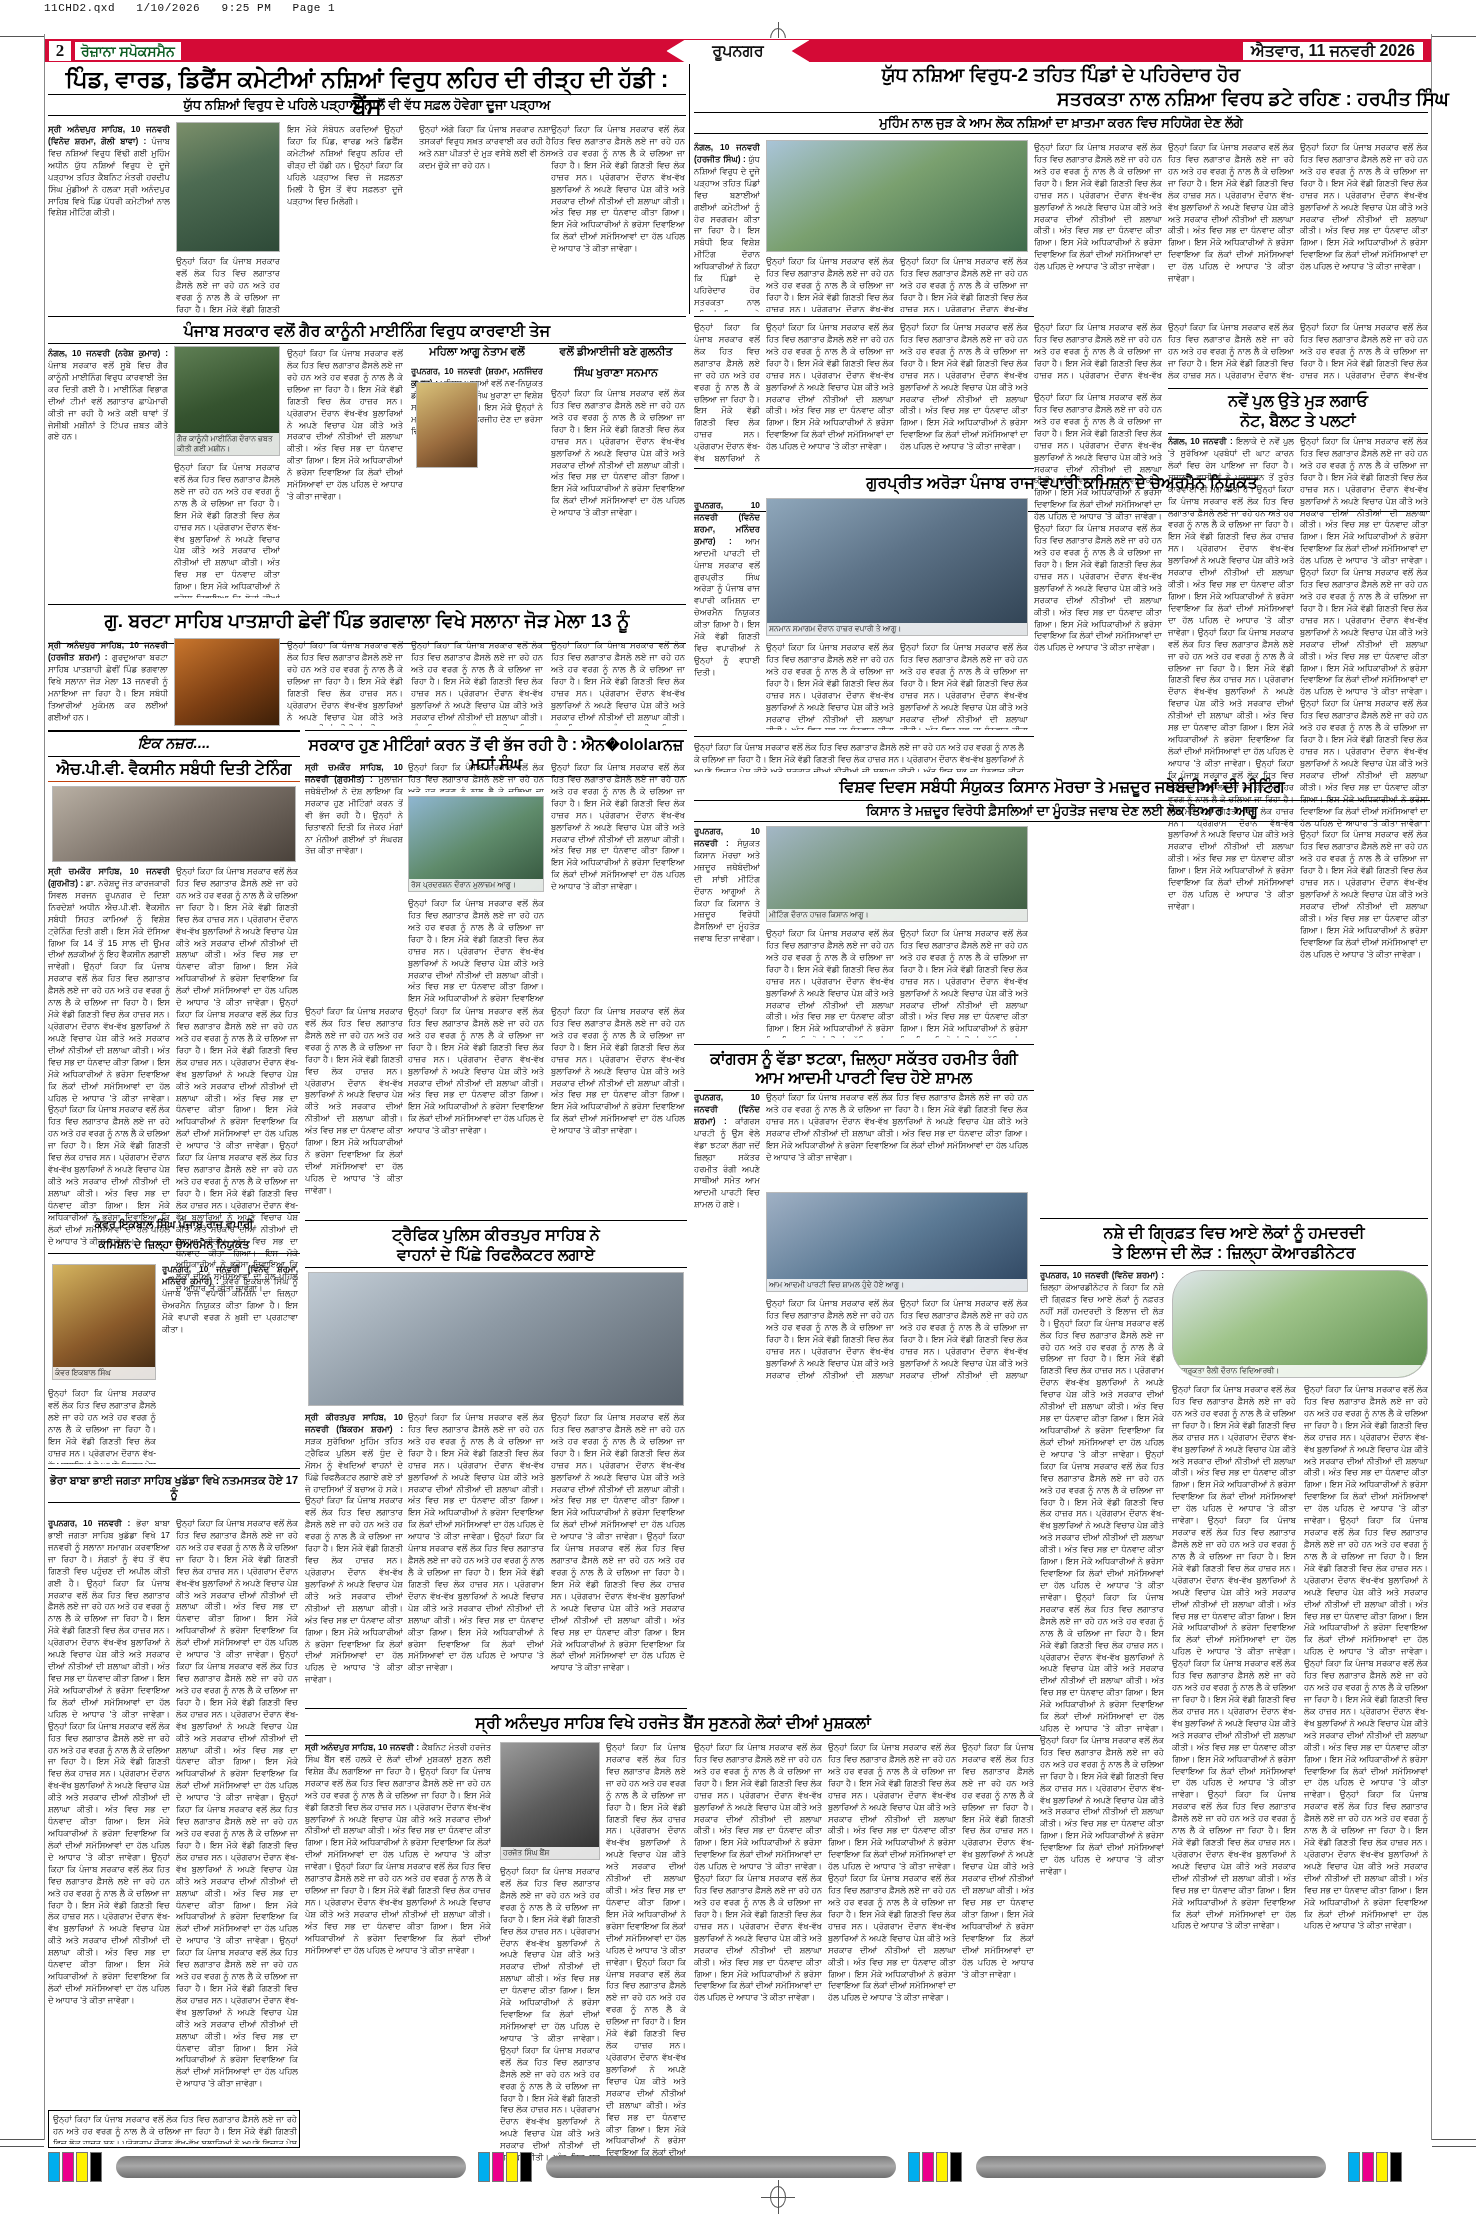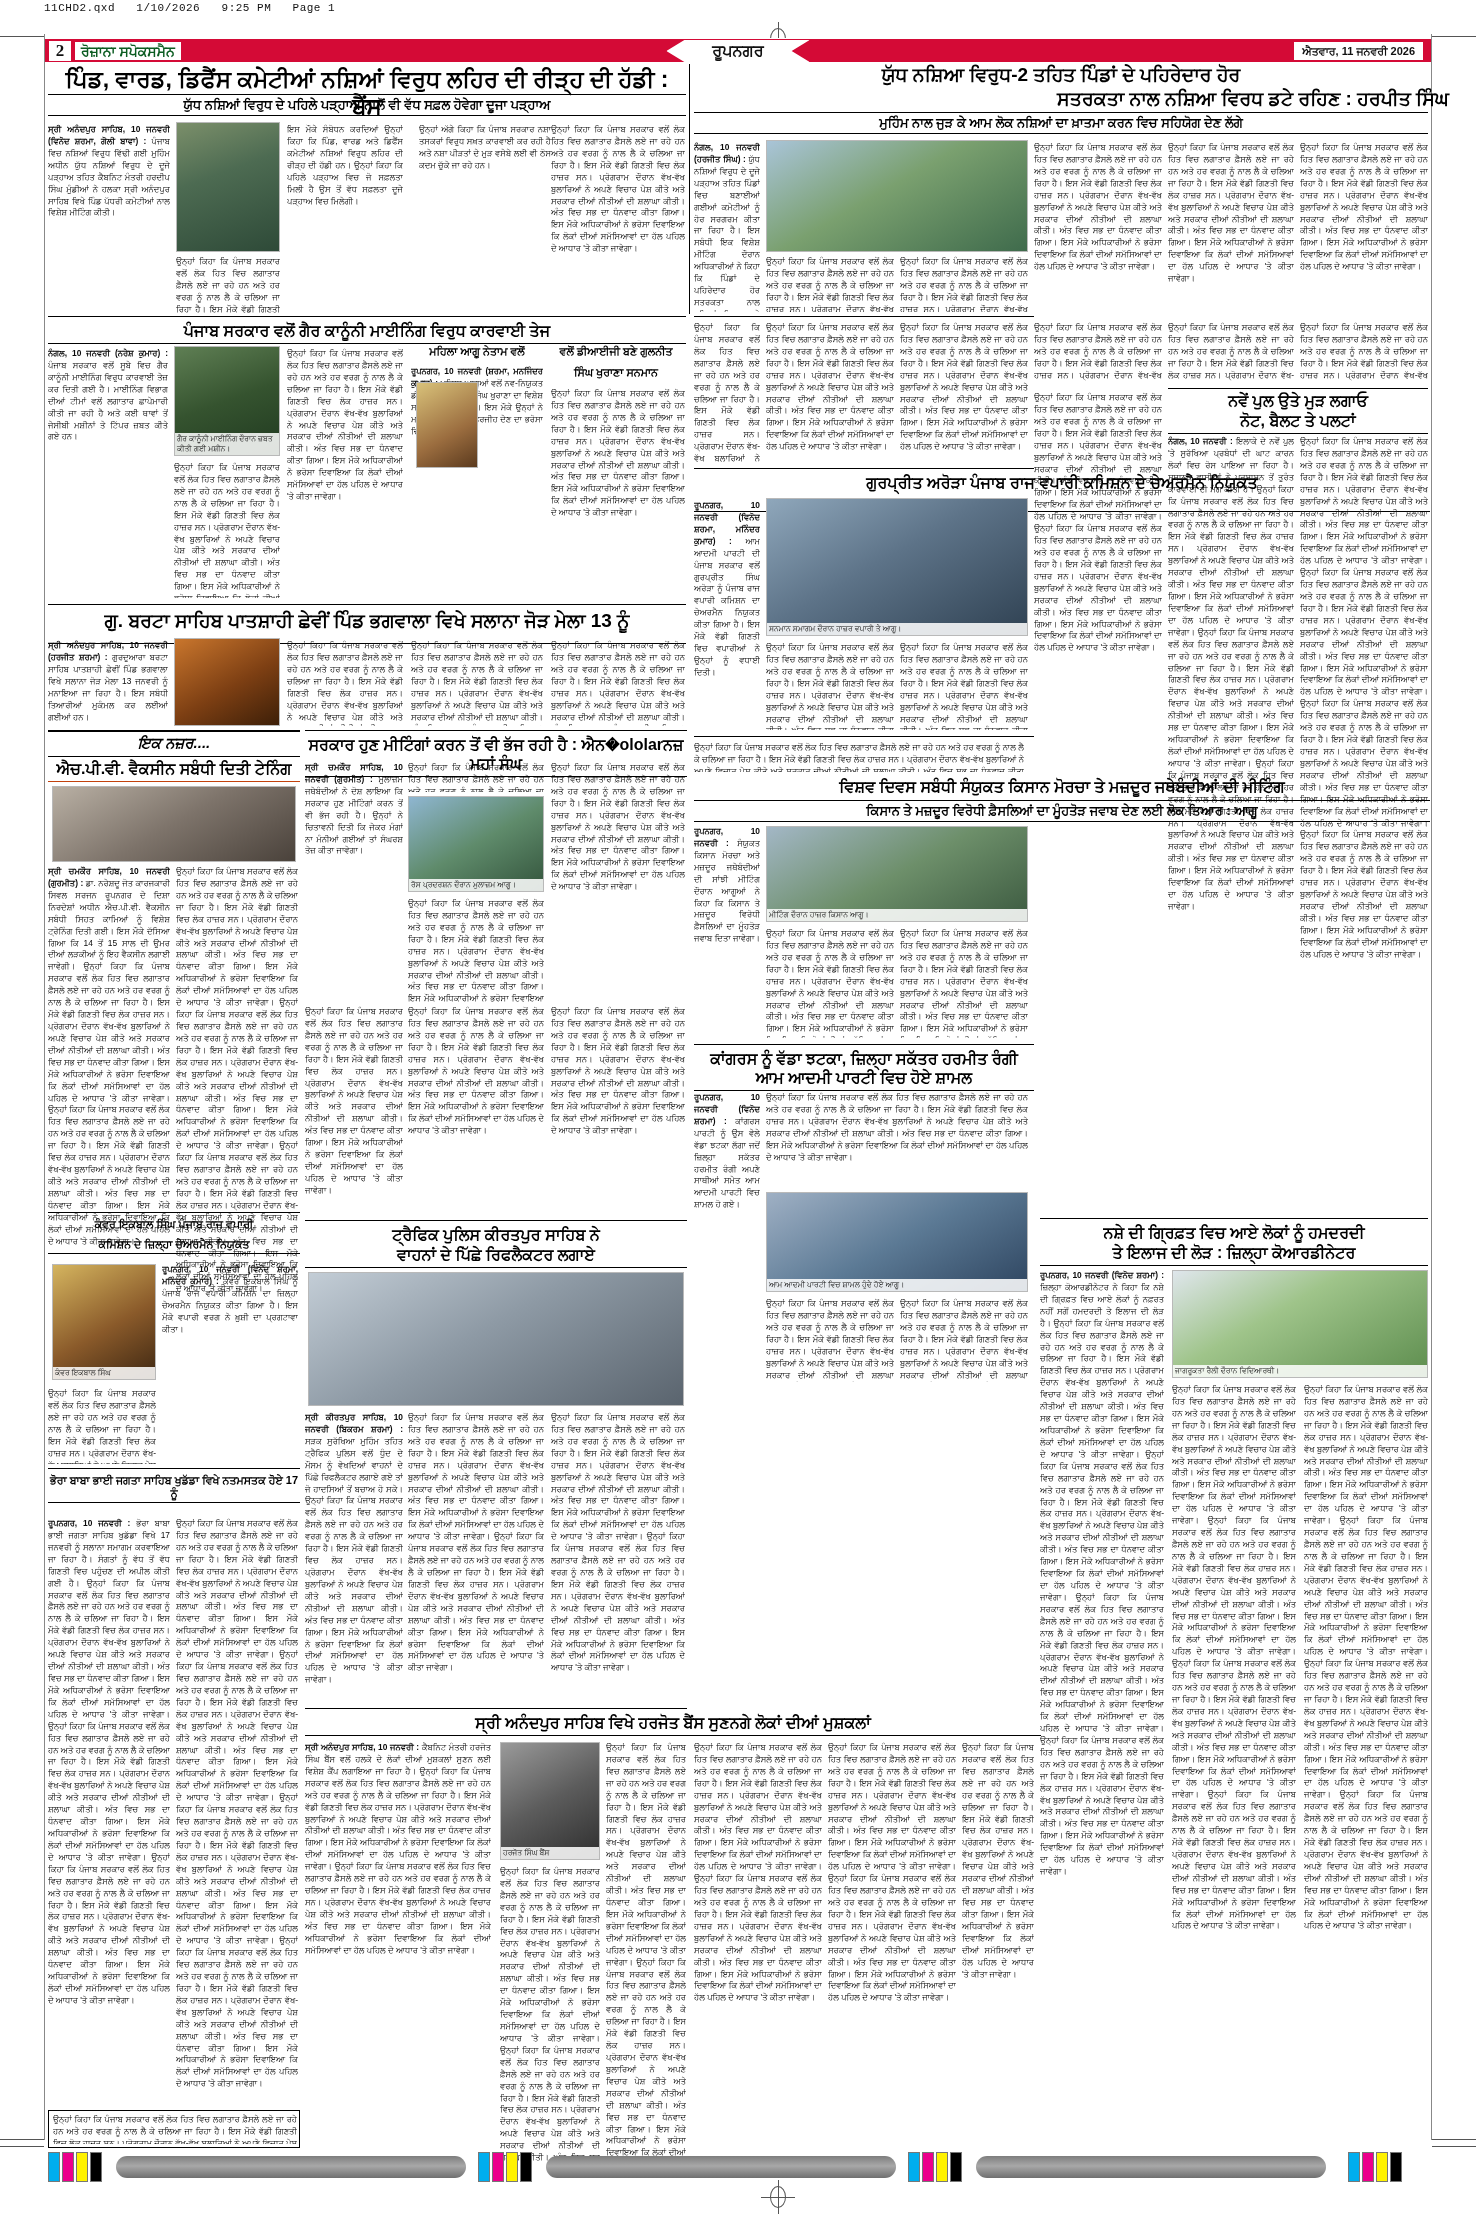--- a/index.html
+++ b/index.html
@@ -66,21 +66,21 @@
   .mh-ribbon {
     position:absolute; left:50%; top:1px; transform:translateX(-50%);
     background:#ffffff; color:#111;
     font-weight:bold; font-size:16px; line-height:22px;
     padding:0 46px; height:22px; white-space:nowrap;
     clip-path:polygon(18px 0, 100% 0, calc(100% - 18px) 50%, 100% 100%, 18px 100%, 0 50%);
   }
   .mh-date {
     position:absolute; right:8px; top:3px;
     height:18px; padding:0 8px; background:#ffffff;
-    color:#111; font-weight:bold; font-size:11px;
+    color:#111; font-weight:bold; font-size:16px;
     line-height:18px; white-space:nowrap;
   }
 
   
   .hl {
     font-family:"Liberation Sans", sans-serif;
     font-weight:bold; color:#000;
     text-align:center; line-height:1.18;
   }
   .hl-xl { font-size:23px; }
@@ -488,21 +488,21 @@
 <div class="hl hl-md" style="position:absolute; left:1040px; top:1224px; width:388px;">ਨਸ਼ੇ ਦੀ ਗ੍ਰਿਫ਼ਤ ਵਿਚ ਆਏ ਲੋਕਾਂ ਨੂੰ ਹਮਦਰਦੀ</div>
 <div class="hl hl-md" style="position:absolute; left:1040px; top:1244px; width:388px; border-bottom:1px solid #000; padding-bottom:2px;">ਤੇ ਇਲਾਜ ਦੀ ਲੋੜ : ਜ਼ਿਲ੍ਹਾ ਕੋਆਰਡੀਨੇਟਰ</div>
 <div class="col" style="left:1040px; top:1270px; width:124px; height:890px;">
   <span class="dateline">ਰੂਪਨਗਰ, 10 ਜਨਵਰੀ (ਵਿਨੋਦ ਸ਼ਰਮਾ) :</span>
   <span>ਜ਼ਿਲ੍ਹਾ ਕੋਆਰਡੀਨੇਟਰ ਨੇ ਕਿਹਾ ਕਿ ਨਸ਼ੇ ਦੀ ਗ੍ਰਿਫ਼ਤ ਵਿਚ ਆਏ ਲੋਕਾਂ ਨੂੰ ਨਫ਼ਰਤ ਨਹੀਂ ਸਗੋਂ ਹਮਦਰਦੀ ਤੇ ਇਲਾਜ ਦੀ ਲੋੜ ਹੈ।</span>
   <span>ਉਨ੍ਹਾਂ ਕਿਹਾ ਕਿ ਪੰਜਾਬ ਸਰਕਾਰ ਵਲੋਂ ਲੋਕ ਹਿਤ ਵਿਚ ਲਗਾਤਾਰ ਫ਼ੈਸਲੇ ਲਏ ਜਾ ਰਹੇ ਹਨ ਅਤੇ ਹਰ ਵਰਗ ਨੂੰ ਨਾਲ ਲੈ ਕੇ ਚਲਿਆ ਜਾ ਰਿਹਾ ਹੈ। ਇਸ ਮੌਕੇ ਵੱਡੀ ਗਿਣਤੀ ਵਿਚ ਲੋਕ ਹਾਜ਼ਰ ਸਨ। ਪ੍ਰੋਗਰਾਮ ਦੌਰਾਨ ਵੱਖ-ਵੱਖ ਬੁਲਾਰਿਆਂ ਨੇ ਅਪਣੇ ਵਿਚਾਰ ਪੇਸ਼ ਕੀਤੇ ਅਤੇ ਸਰਕਾਰ ਦੀਆਂ ਨੀਤੀਆਂ ਦੀ ਸ਼ਲਾਘਾ ਕੀਤੀ। ਅੰਤ ਵਿਚ ਸਭ ਦਾ ਧੰਨਵਾਦ ਕੀਤਾ ਗਿਆ। ਇਸ ਮੌਕੇ ਅਧਿਕਾਰੀਆਂ ਨੇ ਭਰੋਸਾ ਦਿਵਾਇਆ ਕਿ ਲੋਕਾਂ ਦੀਆਂ ਸਮੱਸਿਆਵਾਂ ਦਾ ਹੱਲ ਪਹਿਲ ਦੇ ਆਧਾਰ 'ਤੇ ਕੀਤਾ ਜਾਵੇਗਾ।</span>
   <span>ਉਨ੍ਹਾਂ ਕਿਹਾ ਕਿ ਪੰਜਾਬ ਸਰਕਾਰ ਵਲੋਂ ਲੋਕ ਹਿਤ ਵਿਚ ਲਗਾਤਾਰ ਫ਼ੈਸਲੇ ਲਏ ਜਾ ਰਹੇ ਹਨ ਅਤੇ ਹਰ ਵਰਗ ਨੂੰ ਨਾਲ ਲੈ ਕੇ ਚਲਿਆ ਜਾ ਰਿਹਾ ਹੈ। ਇਸ ਮੌਕੇ ਵੱਡੀ ਗਿਣਤੀ ਵਿਚ ਲੋਕ ਹਾਜ਼ਰ ਸਨ। ਪ੍ਰੋਗਰਾਮ ਦੌਰਾਨ ਵੱਖ-ਵੱਖ ਬੁਲਾਰਿਆਂ ਨੇ ਅਪਣੇ ਵਿਚਾਰ ਪੇਸ਼ ਕੀਤੇ ਅਤੇ ਸਰਕਾਰ ਦੀਆਂ ਨੀਤੀਆਂ ਦੀ ਸ਼ਲਾਘਾ ਕੀਤੀ। ਅੰਤ ਵਿਚ ਸਭ ਦਾ ਧੰਨਵਾਦ ਕੀਤਾ ਗਿਆ। ਇਸ ਮੌਕੇ ਅਧਿਕਾਰੀਆਂ ਨੇ ਭਰੋਸਾ ਦਿਵਾਇਆ ਕਿ ਲੋਕਾਂ ਦੀਆਂ ਸਮੱਸਿਆਵਾਂ ਦਾ ਹੱਲ ਪਹਿਲ ਦੇ ਆਧਾਰ 'ਤੇ ਕੀਤਾ ਜਾਵੇਗਾ।</span>
   <span>ਉਨ੍ਹਾਂ ਕਿਹਾ ਕਿ ਪੰਜਾਬ ਸਰਕਾਰ ਵਲੋਂ ਲੋਕ ਹਿਤ ਵਿਚ ਲਗਾਤਾਰ ਫ਼ੈਸਲੇ ਲਏ ਜਾ ਰਹੇ ਹਨ ਅਤੇ ਹਰ ਵਰਗ ਨੂੰ ਨਾਲ ਲੈ ਕੇ ਚਲਿਆ ਜਾ ਰਿਹਾ ਹੈ। ਇਸ ਮੌਕੇ ਵੱਡੀ ਗਿਣਤੀ ਵਿਚ ਲੋਕ ਹਾਜ਼ਰ ਸਨ। ਪ੍ਰੋਗਰਾਮ ਦੌਰਾਨ ਵੱਖ-ਵੱਖ ਬੁਲਾਰਿਆਂ ਨੇ ਅਪਣੇ ਵਿਚਾਰ ਪੇਸ਼ ਕੀਤੇ ਅਤੇ ਸਰਕਾਰ ਦੀਆਂ ਨੀਤੀਆਂ ਦੀ ਸ਼ਲਾਘਾ ਕੀਤੀ। ਅੰਤ ਵਿਚ ਸਭ ਦਾ ਧੰਨਵਾਦ ਕੀਤਾ ਗਿਆ। ਇਸ ਮੌਕੇ ਅਧਿਕਾਰੀਆਂ ਨੇ ਭਰੋਸਾ ਦਿਵਾਇਆ ਕਿ ਲੋਕਾਂ ਦੀਆਂ ਸਮੱਸਿਆਵਾਂ ਦਾ ਹੱਲ ਪਹਿਲ ਦੇ ਆਧਾਰ 'ਤੇ ਕੀਤਾ ਜਾਵੇਗਾ।</span>
   <span>ਉਨ੍ਹਾਂ ਕਿਹਾ ਕਿ ਪੰਜਾਬ ਸਰਕਾਰ ਵਲੋਂ ਲੋਕ ਹਿਤ ਵਿਚ ਲਗਾਤਾਰ ਫ਼ੈਸਲੇ ਲਏ ਜਾ ਰਹੇ ਹਨ ਅਤੇ ਹਰ ਵਰਗ ਨੂੰ ਨਾਲ ਲੈ ਕੇ ਚਲਿਆ ਜਾ ਰਿਹਾ ਹੈ। ਇਸ ਮੌਕੇ ਵੱਡੀ ਗਿਣਤੀ ਵਿਚ ਲੋਕ ਹਾਜ਼ਰ ਸਨ। ਪ੍ਰੋਗਰਾਮ ਦੌਰਾਨ ਵੱਖ-ਵੱਖ ਬੁਲਾਰਿਆਂ ਨੇ ਅਪਣੇ ਵਿਚਾਰ ਪੇਸ਼ ਕੀਤੇ ਅਤੇ ਸਰਕਾਰ ਦੀਆਂ ਨੀਤੀਆਂ ਦੀ ਸ਼ਲਾਘਾ ਕੀਤੀ। ਅੰਤ ਵਿਚ ਸਭ ਦਾ ਧੰਨਵਾਦ ਕੀਤਾ ਗਿਆ। ਇਸ ਮੌਕੇ ਅਧਿਕਾਰੀਆਂ ਨੇ ਭਰੋਸਾ ਦਿਵਾਇਆ ਕਿ ਲੋਕਾਂ ਦੀਆਂ ਸਮੱਸਿਆਵਾਂ ਦਾ ਹੱਲ ਪਹਿਲ ਦੇ ਆਧਾਰ 'ਤੇ ਕੀਤਾ ਜਾਵੇਗਾ।</span>
 </div>
-<div class="photo" style="left:1172px; top:1270px; width:256px; height:108px; background:linear-gradient(150deg,#dfe6ec,#9fc48a 40%,#5d8d4e);">
+<div class="photo" style="left:1172px; top:1270px; width:256px; height:108px; background:linear-gradient(150deg,#dfe6ec,#9fc48a 40%,#5d8d4e);border-radius:30px;">
   <div class="cap">ਜਾਗਰੂਕਤਾ ਰੈਲੀ ਦੌਰਾਨ ਵਿਦਿਆਰਥੀ।</div>
 </div>
 <div class="col" style="left:1172px; top:1384px; width:124px; height:776px;">
   <span>ਉਨ੍ਹਾਂ ਕਿਹਾ ਕਿ ਪੰਜਾਬ ਸਰਕਾਰ ਵਲੋਂ ਲੋਕ ਹਿਤ ਵਿਚ ਲਗਾਤਾਰ ਫ਼ੈਸਲੇ ਲਏ ਜਾ ਰਹੇ ਹਨ ਅਤੇ ਹਰ ਵਰਗ ਨੂੰ ਨਾਲ ਲੈ ਕੇ ਚਲਿਆ ਜਾ ਰਿਹਾ ਹੈ। ਇਸ ਮੌਕੇ ਵੱਡੀ ਗਿਣਤੀ ਵਿਚ ਲੋਕ ਹਾਜ਼ਰ ਸਨ। ਪ੍ਰੋਗਰਾਮ ਦੌਰਾਨ ਵੱਖ-ਵੱਖ ਬੁਲਾਰਿਆਂ ਨੇ ਅਪਣੇ ਵਿਚਾਰ ਪੇਸ਼ ਕੀਤੇ ਅਤੇ ਸਰਕਾਰ ਦੀਆਂ ਨੀਤੀਆਂ ਦੀ ਸ਼ਲਾਘਾ ਕੀਤੀ। ਅੰਤ ਵਿਚ ਸਭ ਦਾ ਧੰਨਵਾਦ ਕੀਤਾ ਗਿਆ। ਇਸ ਮੌਕੇ ਅਧਿਕਾਰੀਆਂ ਨੇ ਭਰੋਸਾ ਦਿਵਾਇਆ ਕਿ ਲੋਕਾਂ ਦੀਆਂ ਸਮੱਸਿਆਵਾਂ ਦਾ ਹੱਲ ਪਹਿਲ ਦੇ ਆਧਾਰ 'ਤੇ ਕੀਤਾ ਜਾਵੇਗਾ।</span>
   <span>ਉਨ੍ਹਾਂ ਕਿਹਾ ਕਿ ਪੰਜਾਬ ਸਰਕਾਰ ਵਲੋਂ ਲੋਕ ਹਿਤ ਵਿਚ ਲਗਾਤਾਰ ਫ਼ੈਸਲੇ ਲਏ ਜਾ ਰਹੇ ਹਨ ਅਤੇ ਹਰ ਵਰਗ ਨੂੰ ਨਾਲ ਲੈ ਕੇ ਚਲਿਆ ਜਾ ਰਿਹਾ ਹੈ। ਇਸ ਮੌਕੇ ਵੱਡੀ ਗਿਣਤੀ ਵਿਚ ਲੋਕ ਹਾਜ਼ਰ ਸਨ। ਪ੍ਰੋਗਰਾਮ ਦੌਰਾਨ ਵੱਖ-ਵੱਖ ਬੁਲਾਰਿਆਂ ਨੇ ਅਪਣੇ ਵਿਚਾਰ ਪੇਸ਼ ਕੀਤੇ ਅਤੇ ਸਰਕਾਰ ਦੀਆਂ ਨੀਤੀਆਂ ਦੀ ਸ਼ਲਾਘਾ ਕੀਤੀ। ਅੰਤ ਵਿਚ ਸਭ ਦਾ ਧੰਨਵਾਦ ਕੀਤਾ ਗਿਆ। ਇਸ ਮੌਕੇ ਅਧਿਕਾਰੀਆਂ ਨੇ ਭਰੋਸਾ ਦਿਵਾਇਆ ਕਿ ਲੋਕਾਂ ਦੀਆਂ ਸਮੱਸਿਆਵਾਂ ਦਾ ਹੱਲ ਪਹਿਲ ਦੇ ਆਧਾਰ 'ਤੇ ਕੀਤਾ ਜਾਵੇਗਾ।</span>
   <span>ਉਨ੍ਹਾਂ ਕਿਹਾ ਕਿ ਪੰਜਾਬ ਸਰਕਾਰ ਵਲੋਂ ਲੋਕ ਹਿਤ ਵਿਚ ਲਗਾਤਾਰ ਫ਼ੈਸਲੇ ਲਏ ਜਾ ਰਹੇ ਹਨ ਅਤੇ ਹਰ ਵਰਗ ਨੂੰ ਨਾਲ ਲੈ ਕੇ ਚਲਿਆ ਜਾ ਰਿਹਾ ਹੈ। ਇਸ ਮੌਕੇ ਵੱਡੀ ਗਿਣਤੀ ਵਿਚ ਲੋਕ ਹਾਜ਼ਰ ਸਨ। ਪ੍ਰੋਗਰਾਮ ਦੌਰਾਨ ਵੱਖ-ਵੱਖ ਬੁਲਾਰਿਆਂ ਨੇ ਅਪਣੇ ਵਿਚਾਰ ਪੇਸ਼ ਕੀਤੇ ਅਤੇ ਸਰਕਾਰ ਦੀਆਂ ਨੀਤੀਆਂ ਦੀ ਸ਼ਲਾਘਾ ਕੀਤੀ। ਅੰਤ ਵਿਚ ਸਭ ਦਾ ਧੰਨਵਾਦ ਕੀਤਾ ਗਿਆ। ਇਸ ਮੌਕੇ ਅਧਿਕਾਰੀਆਂ ਨੇ ਭਰੋਸਾ ਦਿਵਾਇਆ ਕਿ ਲੋਕਾਂ ਦੀਆਂ ਸਮੱਸਿਆਵਾਂ ਦਾ ਹੱਲ ਪਹਿਲ ਦੇ ਆਧਾਰ 'ਤੇ ਕੀਤਾ ਜਾਵੇਗਾ।</span>
   <span>ਉਨ੍ਹਾਂ ਕਿਹਾ ਕਿ ਪੰਜਾਬ ਸਰਕਾਰ ਵਲੋਂ ਲੋਕ ਹਿਤ ਵਿਚ ਲਗਾਤਾਰ ਫ਼ੈਸਲੇ ਲਏ ਜਾ ਰਹੇ ਹਨ ਅਤੇ ਹਰ ਵਰਗ ਨੂੰ ਨਾਲ ਲੈ ਕੇ ਚਲਿਆ ਜਾ ਰਿਹਾ ਹੈ। ਇਸ ਮੌਕੇ ਵੱਡੀ ਗਿਣਤੀ ਵਿਚ ਲੋਕ ਹਾਜ਼ਰ ਸਨ। ਪ੍ਰੋਗਰਾਮ ਦੌਰਾਨ ਵੱਖ-ਵੱਖ ਬੁਲਾਰਿਆਂ ਨੇ ਅਪਣੇ ਵਿਚਾਰ ਪੇਸ਼ ਕੀਤੇ ਅਤੇ ਸਰਕਾਰ ਦੀਆਂ ਨੀਤੀਆਂ ਦੀ ਸ਼ਲਾਘਾ ਕੀਤੀ। ਅੰਤ ਵਿਚ ਸਭ ਦਾ ਧੰਨਵਾਦ ਕੀਤਾ ਗਿਆ। ਇਸ ਮੌਕੇ ਅਧਿਕਾਰੀਆਂ ਨੇ ਭਰੋਸਾ ਦਿਵਾਇਆ ਕਿ ਲੋਕਾਂ ਦੀਆਂ ਸਮੱਸਿਆਵਾਂ ਦਾ ਹੱਲ ਪਹਿਲ ਦੇ ਆਧਾਰ 'ਤੇ ਕੀਤਾ ਜਾਵੇਗਾ।</span>
 </div>
 <div class="col" style="left:1304px; top:1384px; width:124px; height:776px;">
   <span>ਉਨ੍ਹਾਂ ਕਿਹਾ ਕਿ ਪੰਜਾਬ ਸਰਕਾਰ ਵਲੋਂ ਲੋਕ ਹਿਤ ਵਿਚ ਲਗਾਤਾਰ ਫ਼ੈਸਲੇ ਲਏ ਜਾ ਰਹੇ ਹਨ ਅਤੇ ਹਰ ਵਰਗ ਨੂੰ ਨਾਲ ਲੈ ਕੇ ਚਲਿਆ ਜਾ ਰਿਹਾ ਹੈ। ਇਸ ਮੌਕੇ ਵੱਡੀ ਗਿਣਤੀ ਵਿਚ ਲੋਕ ਹਾਜ਼ਰ ਸਨ। ਪ੍ਰੋਗਰਾਮ ਦੌਰਾਨ ਵੱਖ-ਵੱਖ ਬੁਲਾਰਿਆਂ ਨੇ ਅਪਣੇ ਵਿਚਾਰ ਪੇਸ਼ ਕੀਤੇ ਅਤੇ ਸਰਕਾਰ ਦੀਆਂ ਨੀਤੀਆਂ ਦੀ ਸ਼ਲਾਘਾ ਕੀਤੀ। ਅੰਤ ਵਿਚ ਸਭ ਦਾ ਧੰਨਵਾਦ ਕੀਤਾ ਗਿਆ। ਇਸ ਮੌਕੇ ਅਧਿਕਾਰੀਆਂ ਨੇ ਭਰੋਸਾ ਦਿਵਾਇਆ ਕਿ ਲੋਕਾਂ ਦੀਆਂ ਸਮੱਸਿਆਵਾਂ ਦਾ ਹੱਲ ਪਹਿਲ ਦੇ ਆਧਾਰ 'ਤੇ ਕੀਤਾ ਜਾਵੇਗਾ।</span>

